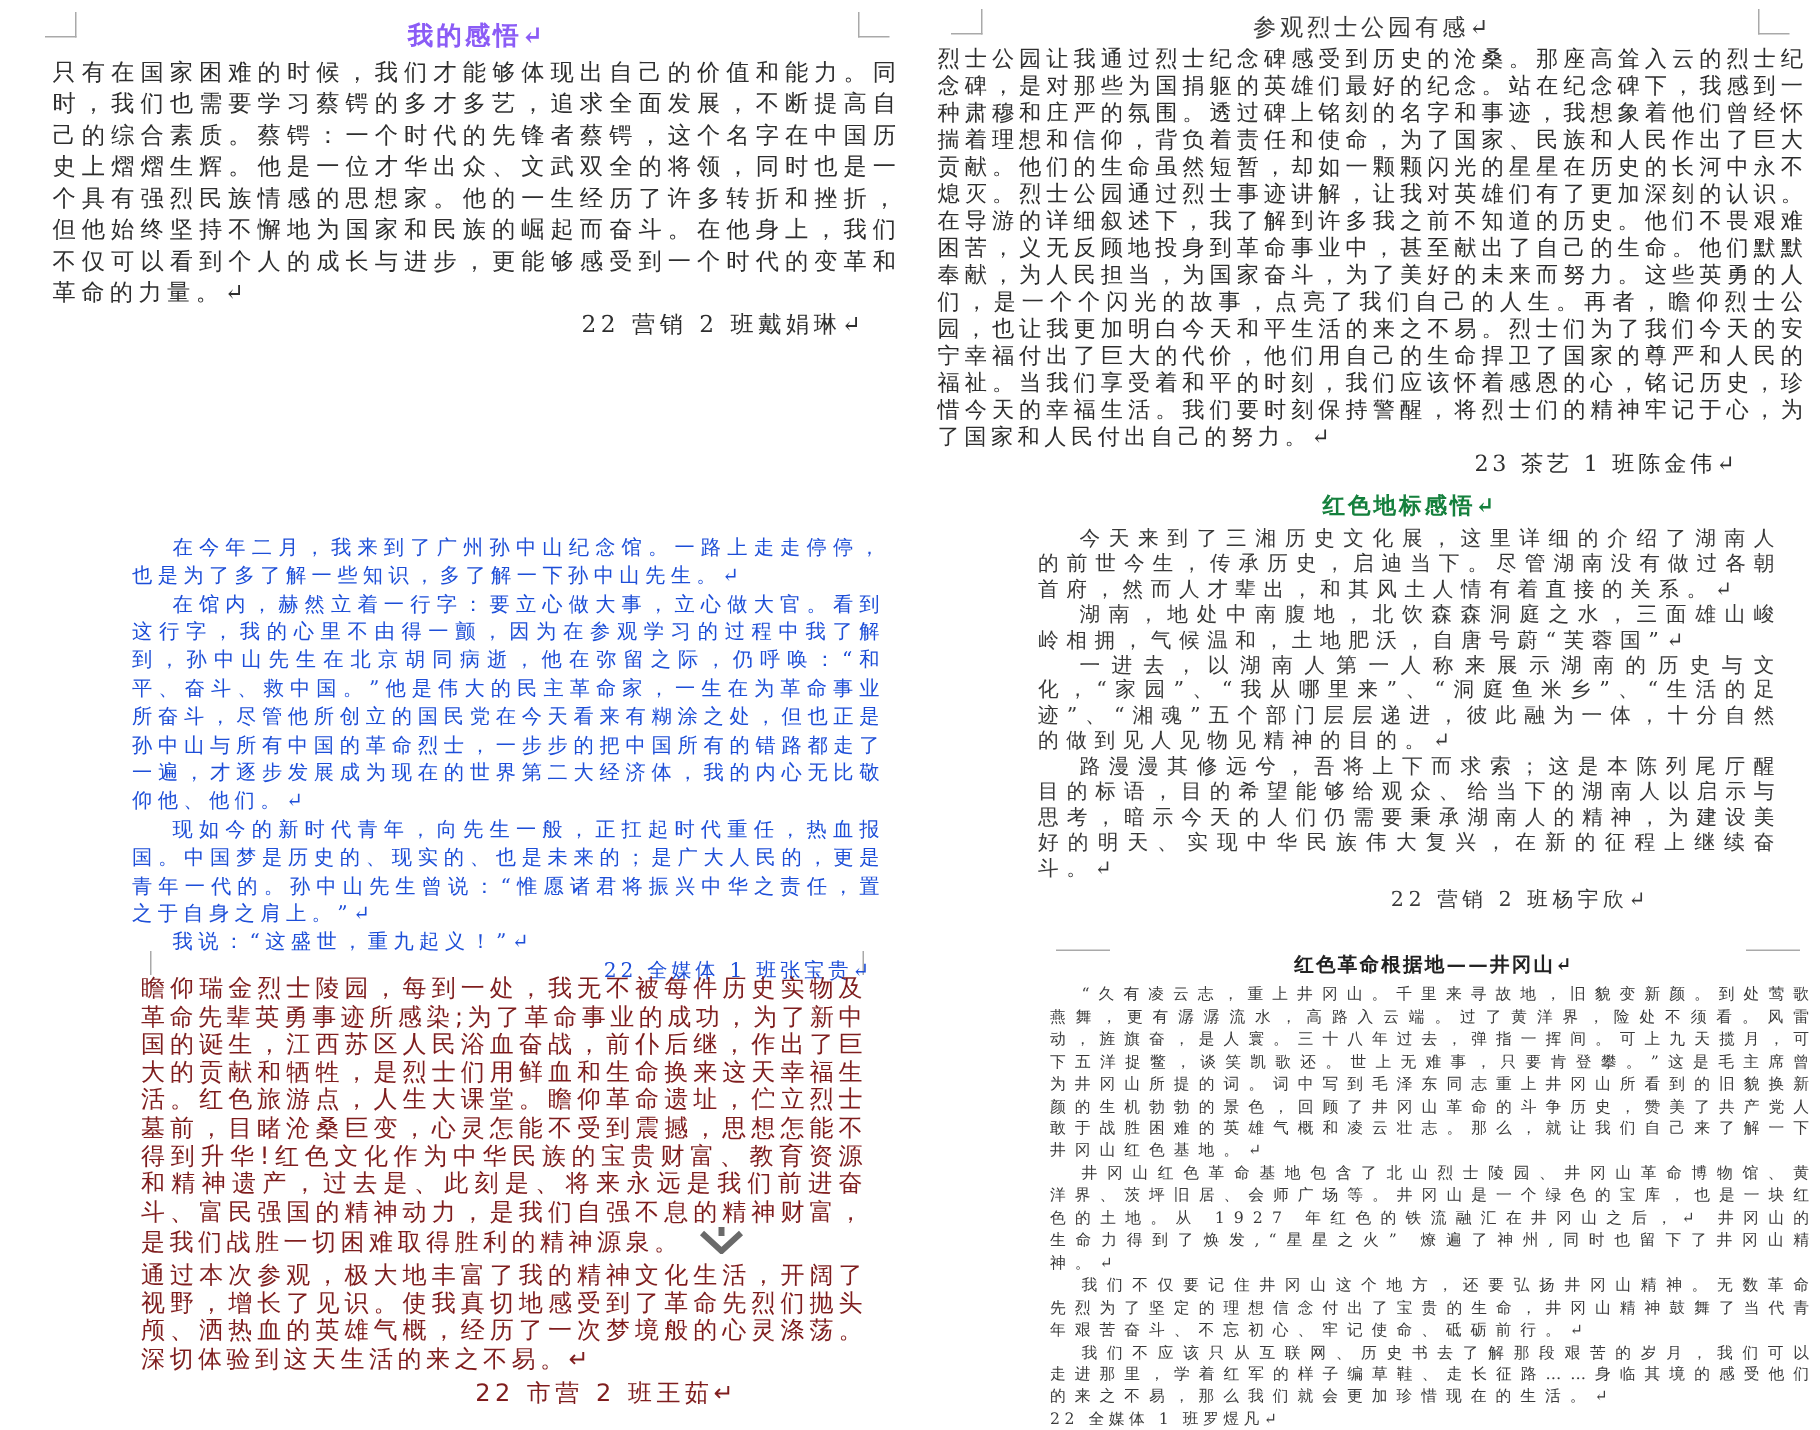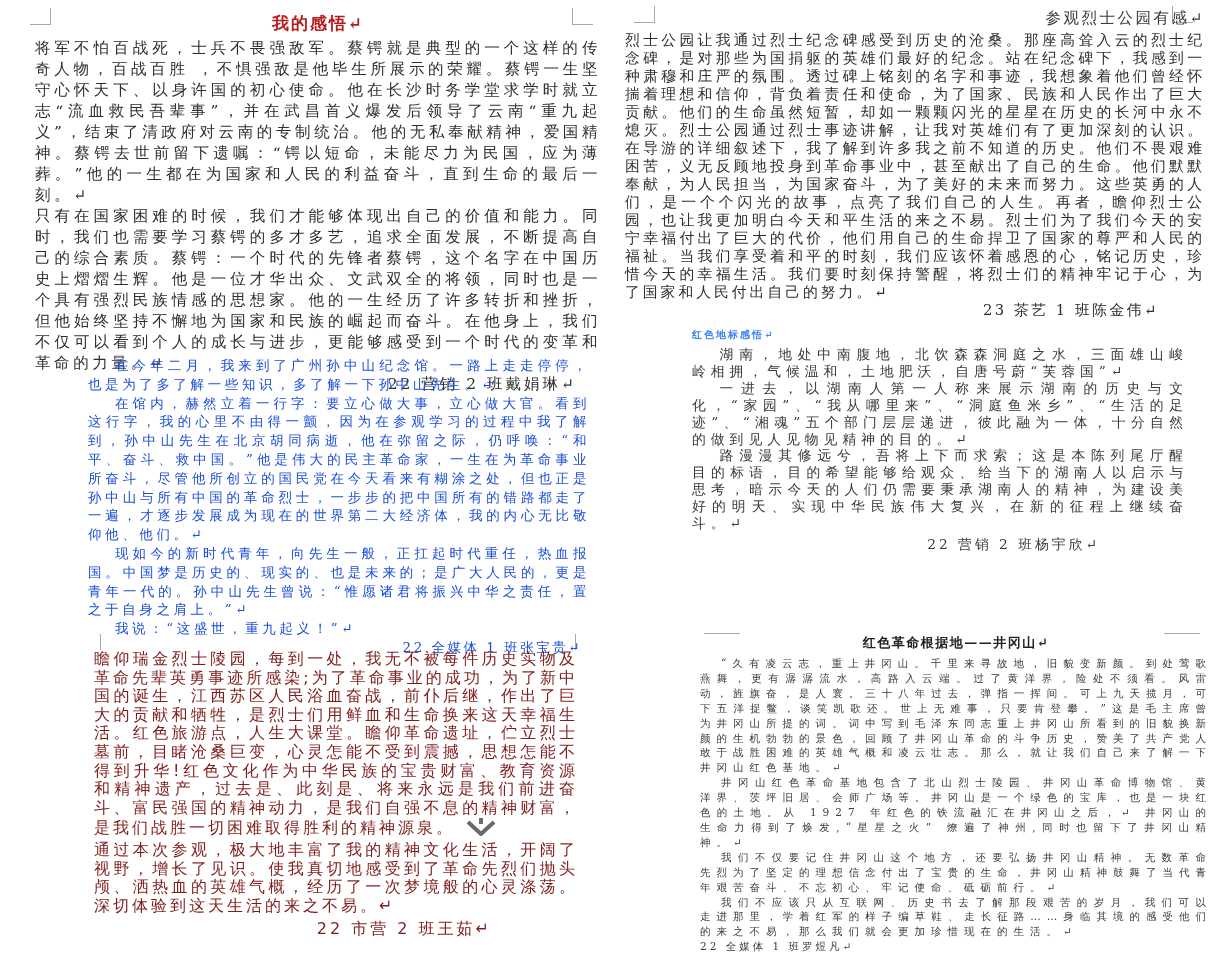--- a/index.html
+++ b/index.html
@@ -13,44 +13,44 @@
 
   
   .mark{position:absolute;}
   .mark.tl{width:20px;height:16px;border-right:1px solid #a9a9a9;border-bottom:1px solid #a9a9a9;}
   .mark.tr{width:20px;height:16px;border-left:1px solid #a9a9a9;border-bottom:1px solid #a9a9a9;}
   .mark.vtick{width:0;height:16px;border-left:1px solid #a9a9a9;}
   .mark.hdash{width:36px;height:0;border-top:1px solid #a9a9a9;}
 
   
   .essayL1{left:35px;top:12px;width:566px;}
-  .essayL1 .title{text-align:center;font-weight:bold;font-size:17px;letter-spacing:2px;color:#b91c1c;margin-bottom:3px;}
+  .essayL1 .title{text-align:center;font-weight:bold;font-size:17px;letter-spacing:2px;color:#8b5cf6;margin-bottom:3px;}
   .essayL1 p{font-size:15.5px;letter-spacing:3.6px;line-height:21px;text-align:justify;}
   .essayL1 .sig{text-align:right;font-size:15.5px;letter-spacing:3px;line-height:21px;padding-right:24px;}
 
   
   .essayL2{left:88px;top:356px;width:502px;color:#1d4ed8;}
   .essayL2 p{font-size:13.5px;letter-spacing:3.6px;line-height:18.8px;text-indent:2em;text-align:justify;}
   .essayL2 .sig{text-align:right;font-size:13.5px;letter-spacing:2.5px;line-height:19px;text-indent:0;padding-right:8px;}
 
   
   .essayL3{left:94px;top:650px;width:484px;font-family:"DejaVu Sans","Liberation Sans",sans-serif;color:#7f1d1d;}
   .essayL3 p{font-size:16px;letter-spacing:3px;line-height:18.6px;text-align:justify;font-weight:500;}
   .essayL3 .sig{text-align:right;font-size:16px;letter-spacing:3px;line-height:20px;padding-right:86px;margin-top:4px;font-weight:500;}
   .essayL3 .arrow{display:inline-block;vertical-align:middle;margin-left:10px;}
 
   
   .essayR1{left:625px;top:8px;width:580px;}
-  .essayR1 .title{text-align:right;font-size:15.5px;letter-spacing:2.5px;color:#3a3a3a;margin-bottom:2px;}
+  .essayR1 .title{text-align:center;font-size:15.5px;letter-spacing:2.5px;color:#3a3a3a;margin-bottom:2px;}
   .essayR1 p{font-size:14.8px;letter-spacing:3px;line-height:18px;text-align:justify;}
   .essayR1 .sig{text-align:right;font-size:14.8px;letter-spacing:2.5px;line-height:18px;padding-right:46px;}
 
   
   .essayR2{left:692px;top:328px;width:496px;color:#383838;}
-  .essayR2 .title{text-align:left;font-weight:bold;font-size:10px;letter-spacing:2px;color:#3b82f6;margin-bottom:4px;}
+  .essayR2 .title{text-align:center;font-weight:bold;font-size:15px;letter-spacing:2px;color:#15803d;margin-bottom:4px;}
   .essayR2 p{font-size:13.8px;letter-spacing:5px;line-height:16.9px;text-indent:2em;text-align:justify;}
   .essayR2 .sig{text-align:right;font-size:13.8px;letter-spacing:3px;line-height:18px;text-indent:0;padding-right:88px;margin-top:3px;}
 
   
   .essayR3{left:700px;top:634px;width:512px;color:#3a3a3a;}
   .essayR3 .title{text-align:center;font-weight:bold;font-size:13px;letter-spacing:1.5px;color:#222;margin-bottom:4px;}
   .essayR3 p{font-size:10.5px;letter-spacing:6px;line-height:14.9px;text-indent:2em;text-align:justify;}
   .essayR3 .sig{text-align:left;font-size:10.5px;letter-spacing:3px;line-height:15px;text-indent:0;padding-right:6px;}
 </style>
 </head>
@@ -62,21 +62,20 @@
   <div class="mark tr" style="left:572px;top:8px;"></div>
   <div class="mark tl" style="left:634px;top:6px;"></div>
   <div class="mark tr" style="left:1172px;top:6px;"></div>
   <div class="mark vtick" style="left:100px;top:634px;"></div>
   <div class="mark vtick" style="left:575px;top:634px;"></div>
   <div class="mark hdash" style="left:704px;top:633px;"></div>
   <div class="mark hdash" style="left:1164px;top:633px;"></div>
 
   <div class="block essayL1">
     <div class="title">我的感悟↵</div>
-    <p>将军不怕百战死，士兵不畏强敌军。蔡锷就是典型的一个这样的传奇人物，百战百胜 ，不惧强敌是他毕生所展示的荣耀。蔡锷一生坚守心怀天下、以身许国的初心使命。他在长沙时务学堂求学时就立志“流血救民吾辈事”，并在武昌首义爆发后领导了云南“重九起义”，结束了清政府对云南的专制统治。他的无私奉献精神，爱国精神。蔡锷去世前留下遗嘱：“锷以短命，未能尽力为民国，应为薄葬。”他的一生都在为国家和人民的利益奋斗，直到生命的最后一刻。↵</p>
     <p>只有在国家困难的时候，我们才能够体现出自己的价值和能力。同时，我们也需要学习蔡锷的多才多艺，追求全面发展，不断提高自己的综合素质。蔡锷：一个时代的先锋者蔡锷，这个名字在中国历史上熠熠生辉。他是一位才华出众、文武双全的将领，同时也是一个具有强烈民族情感的思想家。他的一生经历了许多转折和挫折，但他始终坚持不懈地为国家和民族的崛起而奋斗。在他身上，我们不仅可以看到个人的成长与进步，更能够感受到一个时代的变革和革命的力量。↵</p>
     <div class="sig">22 营销 2 班戴娟琳↵</div>
   </div>
 
   <div class="block essayL2">
     <p>在今年二月，我来到了广州孙中山纪念馆。一路上走走停停，也是为了多了解一些知识，多了解一下孙中山先生。↵</p>
     <p>在馆内，赫然立着一行字：要立心做大事，立心做大官。看到这行字，我的心里不由得一颤，因为在参观学习的过程中我了解到，孙中山先生在北京胡同病逝，他在弥留之际，仍呼唤：“和平、奋斗、救中国。”他是伟大的民主革命家，一生在为革命事业所奋斗，尽管他所创立的国民党在今天看来有糊涂之处，但也正是孙中山与所有中国的革命烈士，一步步的把中国所有的错路都走了一遍，才逐步发展成为现在的世界第二大经济体，我的内心无比敬仰他、他们。↵</p>
     <p>现如今的新时代青年，向先生一般，正扛起时代重任，热血报国。中国梦是历史的、现实的、也是未来的；是广大人民的，更是青年一代的。孙中山先生曾说：“惟愿诸君将振兴中华之责任，置之于自身之肩上。”↵</p>
     <p>我说：“这盛世，重九起义！”↵</p>
     <div class="sig">22 全媒体 1 班张宝贵↵</div>
@@ -91,20 +90,21 @@
   </div>
 
   <div class="block essayR1">
     <div class="title">参观烈士公园有感↵</div>
     <p>烈士公园让我通过烈士纪念碑感受到历史的沧桑。那座高耸入云的烈士纪念碑，是对那些为国捐躯的英雄们最好的纪念。站在纪念碑下，我感到一种肃穆和庄严的氛围。透过碑上铭刻的名字和事迹，我想象着他们曾经怀揣着理想和信仰，背负着责任和使命，为了国家、民族和人民作出了巨大贡献。他们的生命虽然短暂，却如一颗颗闪光的星星在历史的长河中永不熄灭。烈士公园通过烈士事迹讲解，让我对英雄们有了更加深刻的认识。在导游的详细叙述下，我了解到许多我之前不知道的历史。他们不畏艰难困苦，义无反顾地投身到革命事业中，甚至献出了自己的生命。他们默默奉献，为人民担当，为国家奋斗，为了美好的未来而努力。这些英勇的人们，是一个个闪光的故事，点亮了我们自己的人生。再者，瞻仰烈士公园，也让我更加明白今天和平生活的来之不易。烈士们为了我们今天的安宁幸福付出了巨大的代价，他们用自己的生命捍卫了国家的尊严和人民的福祉。当我们享受着和平的时刻，我们应该怀着感恩的心，铭记历史，珍惜今天的幸福生活。我们要时刻保持警醒，将烈士们的精神牢记于心，为了国家和人民付出自己的努力。↵</p>
     <div class="sig">23 茶艺 1 班陈金伟↵</div>
   </div>
 
   <div class="block essayR2">
     <div class="title">红色地标感悟↵</div>
+    <p>今天来到了三湘历史文化展，这里详细的介绍了湖南人的前世今生，传承历史，启迪当下。尽管湖南没有做过各朝首府，然而人才辈出，和其风土人情有着直接的关系。↵</p>
     <p>湖南，地处中南腹地，北饮森森洞庭之水，三面雄山峻岭相拥，气候温和，土地肥沃，自唐号蔚“芙蓉国”↵</p>
     <p>一进去，以湖南人第一人称来展示湖南的历史与文化，“家园”、“我从哪里来”、“洞庭鱼米乡”、“生活的足迹”、“湘魂”五个部门层层递进，彼此融为一体，十分自然的做到见人见物见精神的目的。↵</p>
     <p>路漫漫其修远兮，吾将上下而求索；这是本陈列尾厅醒目的标语，目的希望能够给观众、给当下的湖南人以启示与思考，暗示今天的人们仍需要秉承湖南人的精神，为建设美好的明天、实现中华民族伟大复兴，在新的征程上继续奋斗。↵</p>
     <div class="sig">22 营销 2 班杨宇欣↵</div>
   </div>
 
   <div class="block essayR3">
     <div class="title">红色革命根据地——井冈山↵</div>
     <p>“久有凌云志，重上井冈山。千里来寻故地，旧貌变新颜。到处莺歌燕舞，更有潺潺流水，高路入云端。过了黄洋界，险处不须看。风雷动，旌旗奋，是人寰。三十八年过去，弹指一挥间。可上九天揽月，可下五洋捉鳖，谈笑凯歌还。世上无难事，只要肯登攀。”这是毛主席曾为井冈山所提的词。词中写到毛泽东同志重上井冈山所看到的旧貌换新颜的生机勃勃的景色，回顾了井冈山革命的斗争历史，赞美了共产党人敢于战胜困难的英雄气概和凌云壮志。那么，就让我们自己来了解一下井冈山红色基地。↵</p>
     <p>井冈山红色革命基地包含了北山烈士陵园、井冈山革命博物馆、黄洋界、茨坪旧居、会师广场等。井冈山是一个绿色的宝库，也是一块红色的土地。从 1927 年红色的铁流融汇在井冈山之后，↵ 井冈山的生命力得到了焕发,“星星之火” 燎遍了神州,同时也留下了井冈山精神。↵</p>

